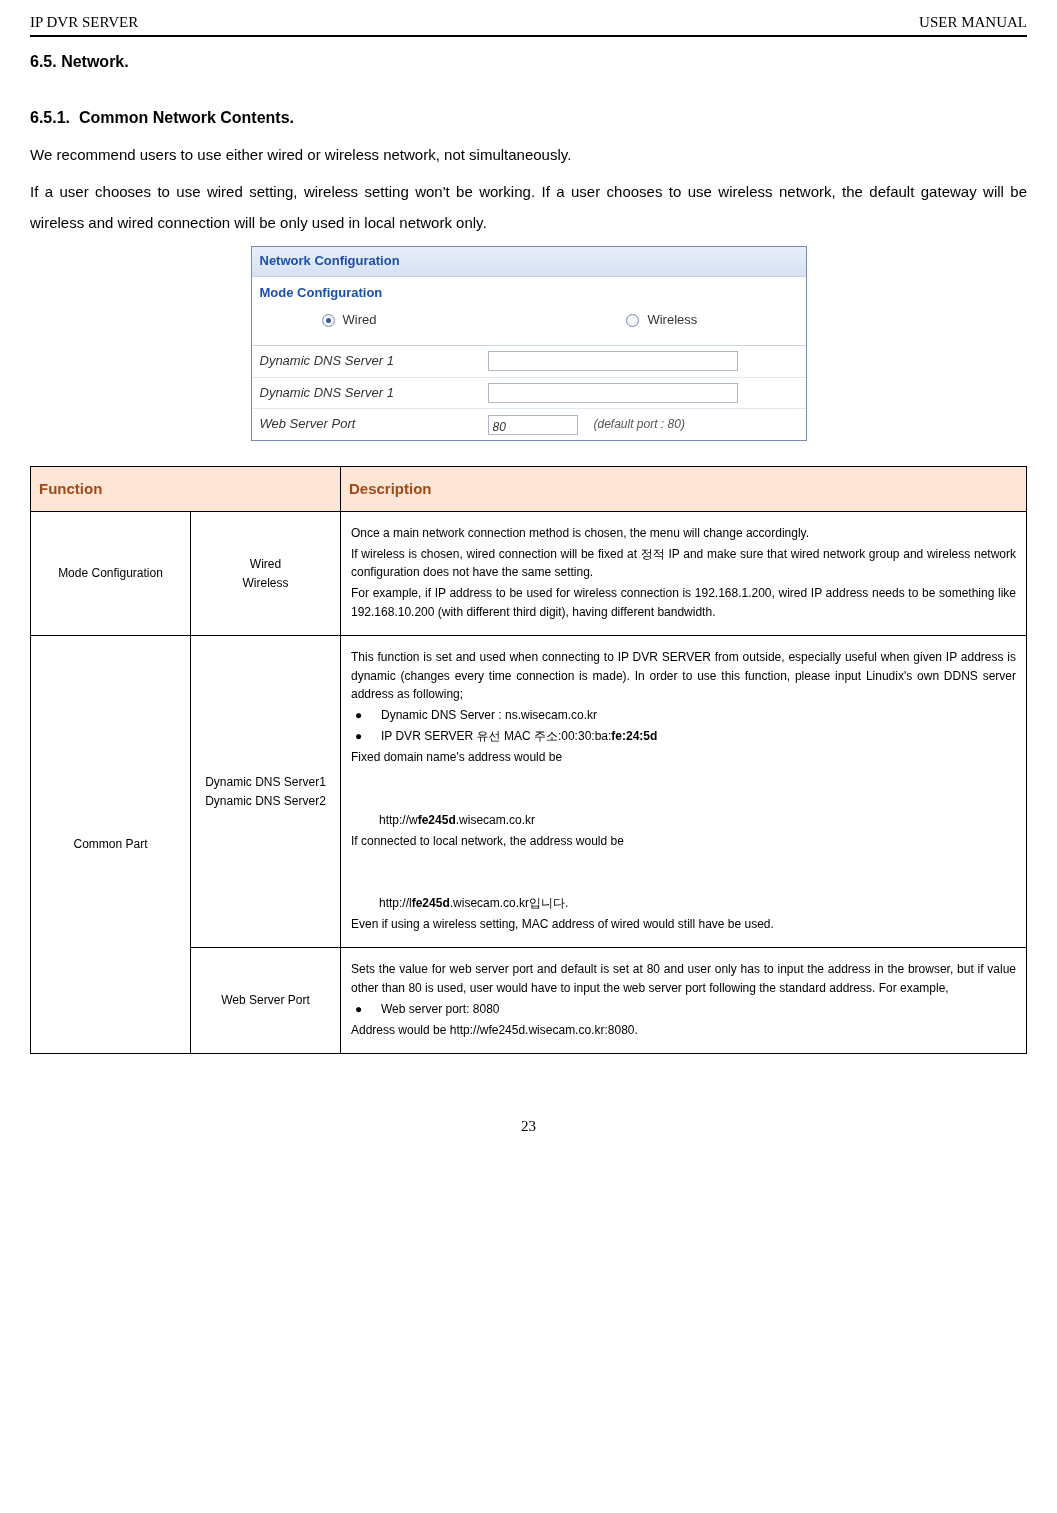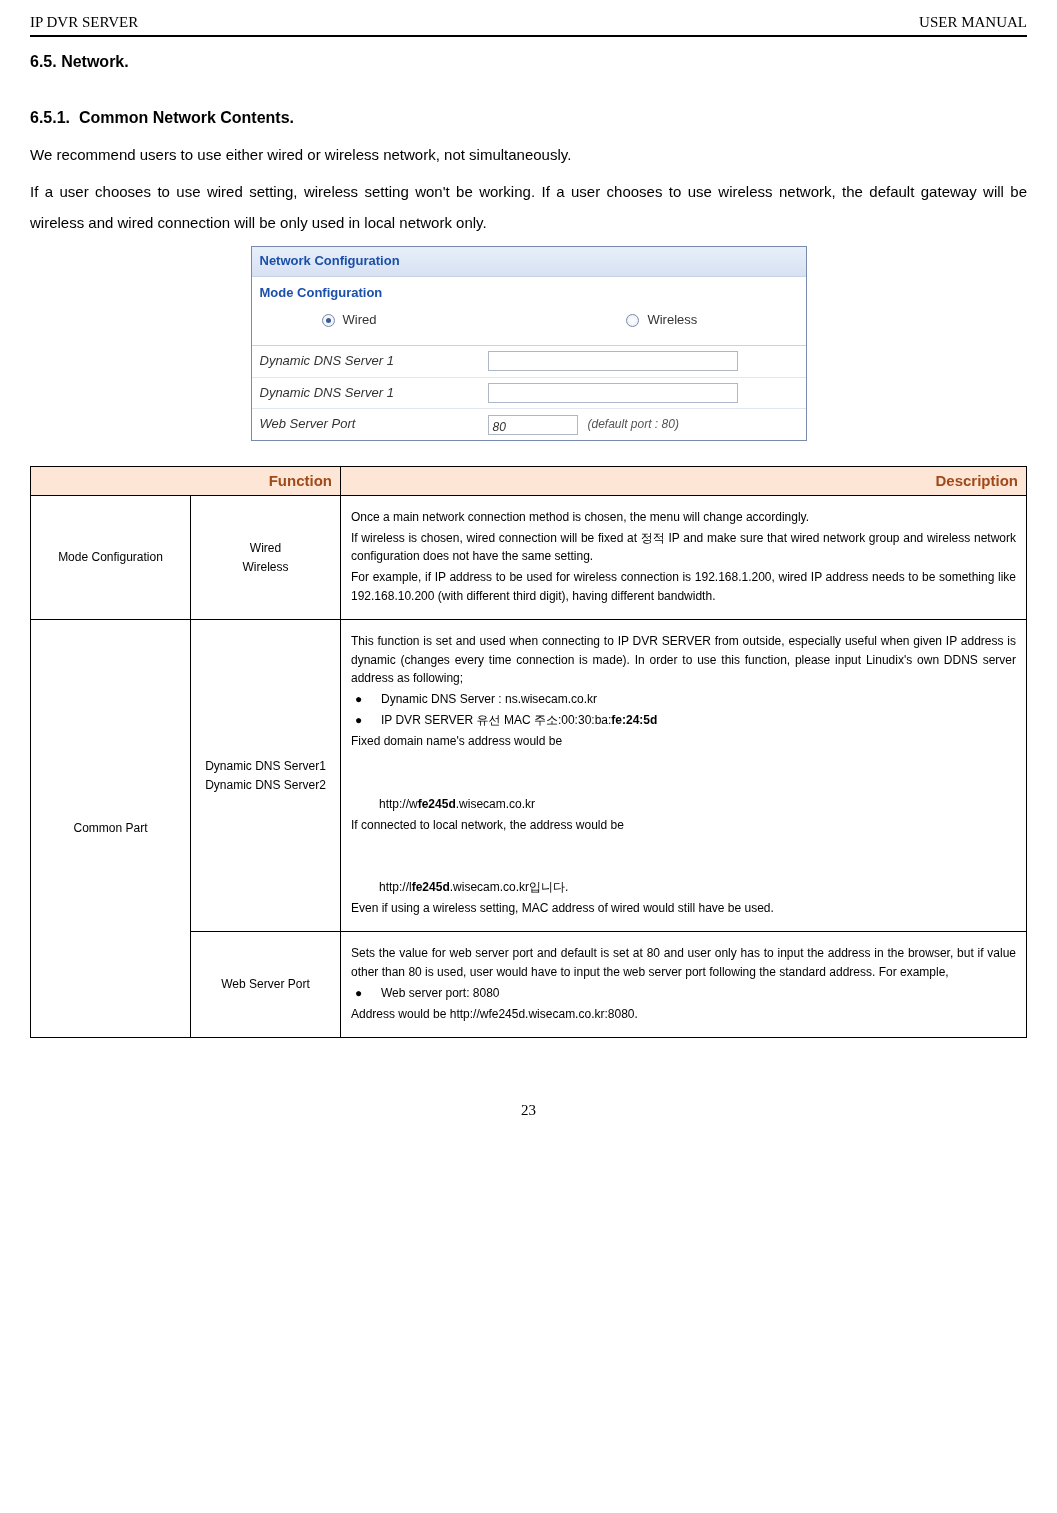--- a/index.html
+++ b/index.html
@@ -63,38 +63,38 @@
     .net-grid {
       border-top: 1px solid #c7d2e6;
     }
     .net-row {
       display: flex;
       border-bottom: 1px solid #e2e6ee;
       font-style: italic;
     }
     .net-row:last-child { border-bottom: none; }
     .net-lab { width: 230px; padding: 5px 8px; }
-    .net-val { flex:1; padding:3px 6px; display:flex; align-items:center; gap:10px; }
+    .net-val { flex:1; padding:3px 6px; display:flex; align-items:center; gap:16px; }
     .inp {
       height: 20px; border:1px solid #aeb7c7; background:#fff;
     }
     .inp.wide { width: 250px; }
     .inp.short { width: 90px; }
     .hint { color:#555; font-size:12px; }
     table.func {
       width: 100%;
       border-collapse: collapse;
       margin-top: 6px;
     }
     table.func th {
       background: #fde6d6;
       color: #a04a1a;
       font-weight: bold;
-      text-align: right;
-      padding: 2px 8px;
+      text-align: left;
+      padding: 10px 8px;
       border: 1px solid #000;
       font-size: 15px;
     }
     table.func td {
       border: 1px solid #000;
       padding: 12px 10px;
       vertical-align: middle;
       text-align: left;
       font-size: 12px;
     }

